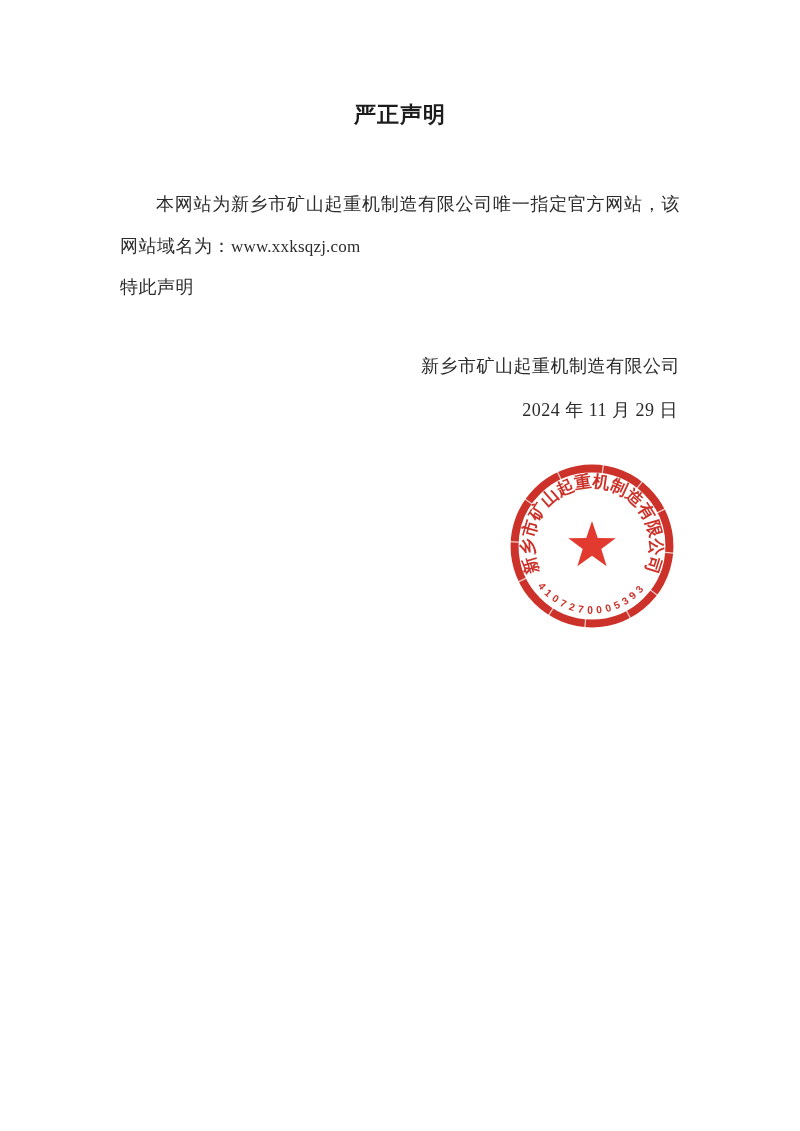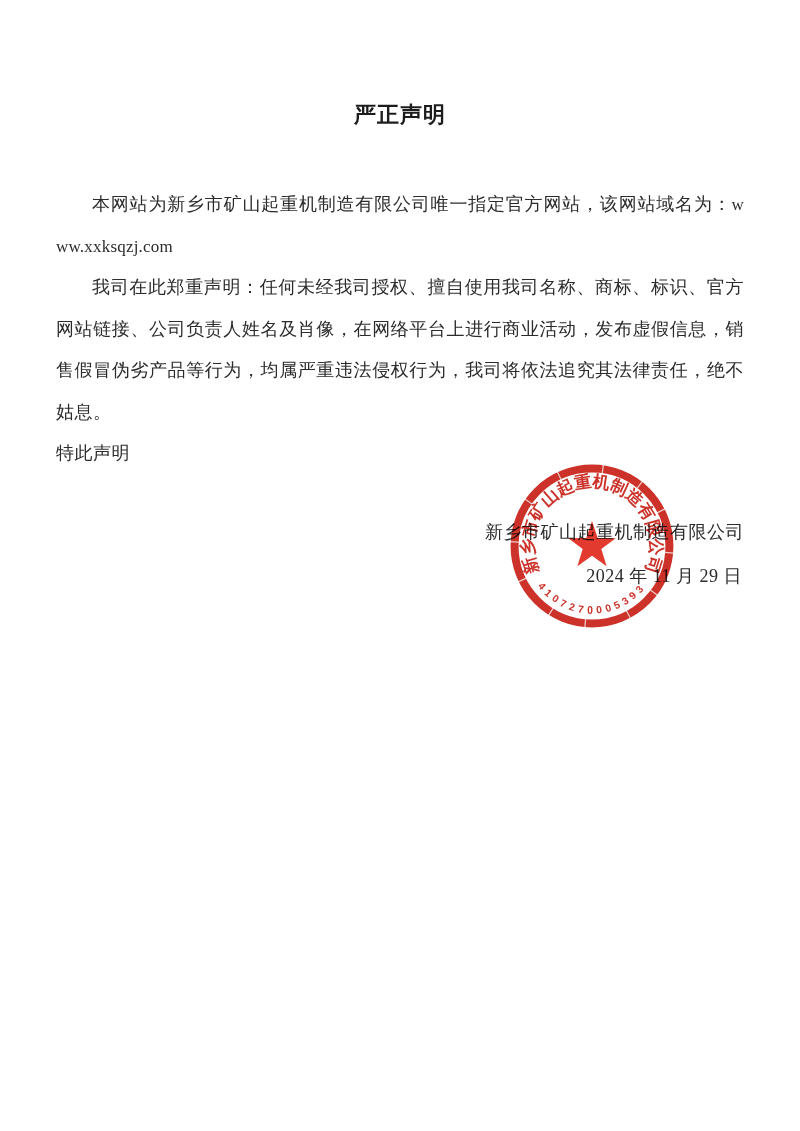--- a/index.html
+++ b/index.html
@@ -6,21 +6,21 @@
   .page {
     position: relative;
     width: 800px;
     height: 1131px;
     background: #ffffff;
     overflow: hidden;
     font-family: "Liberation Serif", "DejaVu Serif", serif;
     color: #2b2b2b;
   }
   .content {
-    padding: 0 56px;
+    padding: 0 120px;
   }
   .doc-title {
     margin: 0;
     padding-top: 99px;
     line-height: 32px;
     text-align: center;
     font-size: 22px;
     font-weight: bold;
     letter-spacing: 1px;
     color: #1c1c1c;
@@ -75,21 +75,20 @@
 <body>
 
 <div class="page">
   <div class="content">
 
     <h1 class="doc-title">严正声明</h1>
 
     <div class="body-text">
       <p class="para indent para-first"><span>本网站为新乡市矿山起重机制造有限公司唯一指定官方网站，该网站域名为：</span><span class="domain-text">www.xxksqzj.com</span></p>
 
-      <p class="para indent">我司在此郑重声明：任何未经我司授权、擅自使用我司名称、商标、标识、官方网站链接、公司负责人姓名及肖像，在网络平台上进行商业活动，发布虚假信息，销售假冒伪劣产品等行为，均属严重违法侵权行为，我司将依法追究其法律责任，绝不姑息。</p>
 
       <p class="para closing-line">特此声明</p>
     </div>
 
     <div class="signature-block">
       <p class="signature-company">新乡市矿山起重机制造有限公司</p>
       <p class="signature-date">2024 年 11 月 29 日</p>
     </div>
 
   </div>

